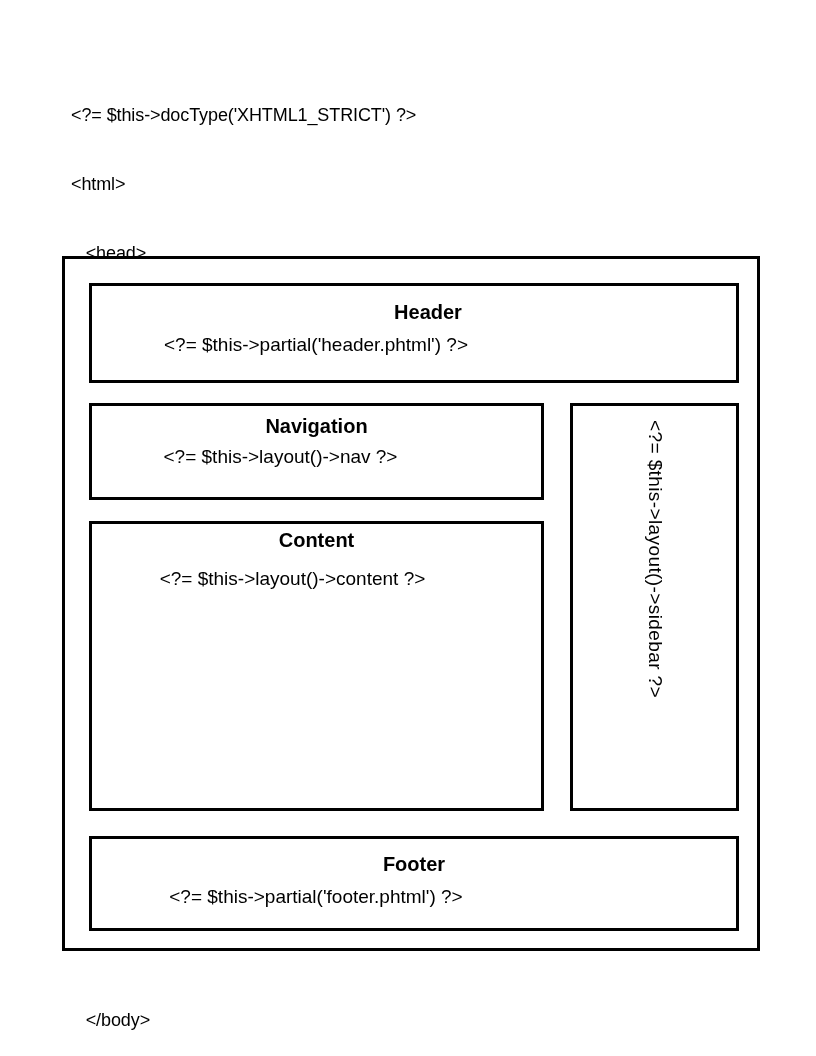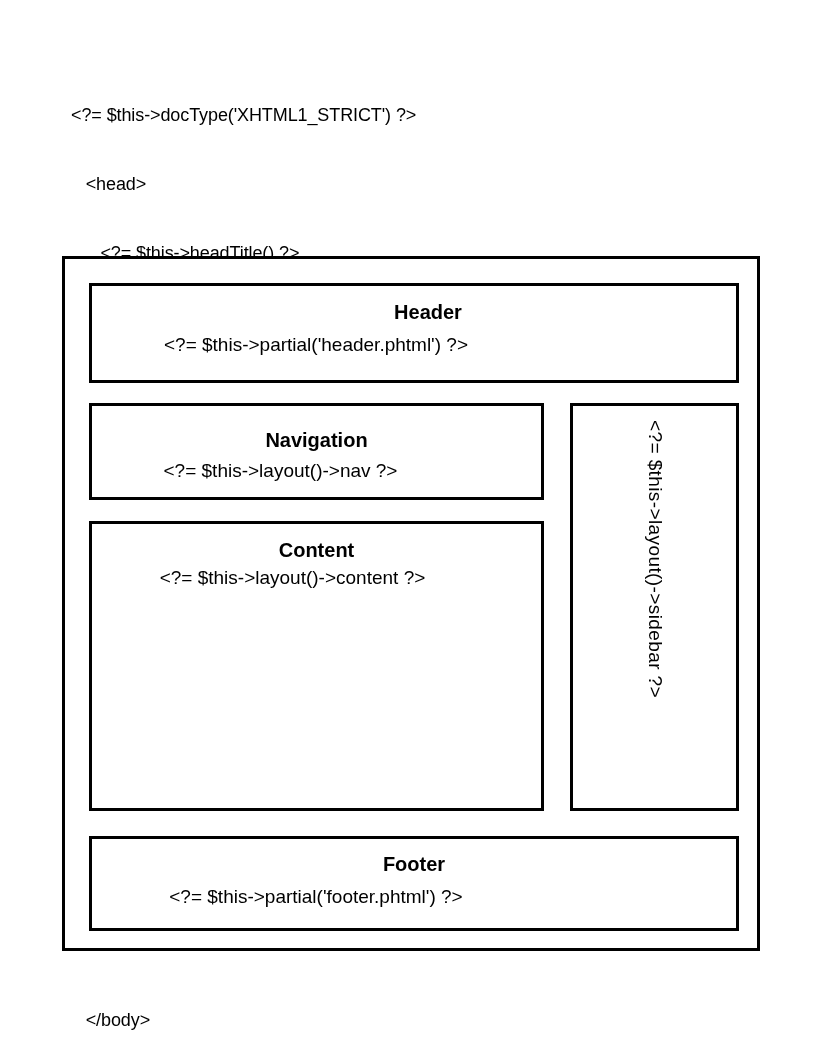--- a/index.html
+++ b/index.html
@@ -92,32 +92,32 @@
   #region-header .region-title { margin-top: 14px; padding-left: 28px; }
   #region-header .region-code  { margin-top: 9px; padding-right: 196px; }
 
   
   #region-navigation {
     left: 24px;
     top: 144px;   
     width: 455px; 
     height: 97px; 
   }
-  #region-navigation .region-title { margin-top: 22px; }
+  #region-navigation .region-title { margin-top: 8px; }
   #region-navigation .region-code  { margin-top: 7px; padding-right: 72px; }
 
   
   #region-content {
     left: 24px;
     top: 262px;   
     width: 455px;
     height: 290px;
   }
-  #region-content .region-title { margin-top: 14px; }
-  #region-content .region-code  { margin-top: 4px; padding-right: 48px; }
+  #region-content .region-title { margin-top: 4px; }
+  #region-content .region-code  { margin-top: 15px; padding-right: 48px; }
 
   
   #region-sidebar {
     left: 505px;  
     top: 144px;
     width: 169px; 
     height: 408px;
   }
   #region-sidebar .region-title { margin-top: 16px; }
 
@@ -143,20 +143,21 @@
   #region-footer .region-title { margin-top: 13px; }
   #region-footer .region-code  { margin-top: 9px; padding-right: 196px; }
 </style>
 </head>
 <body>
 
 <div id="page">
 
   <div id="code-top" class="code-block">
     <span class="code-line">&lt;?= $this-&gt;docType('XHTML1_STRICT') ?&gt;</span>
+    <span class="code-line">&lt;html&gt;</span>
     <span class="code-line">   &lt;head&gt;</span>
     <span class="code-line">      &lt;?= $this-&gt;headTitle() ?&gt;</span>
     <span class="code-line">      &lt;?= $this-&gt;headScript() ?&gt;</span>
     <span class="code-line">      &lt;?= $this-&gt;headStylesheet() ?&gt;</span>
     <span class="code-line">   &lt;/head&gt;</span>
     <span class="code-line">   &lt;body&gt;</span>
   </div>
 
   <div id="body-frame">
 

